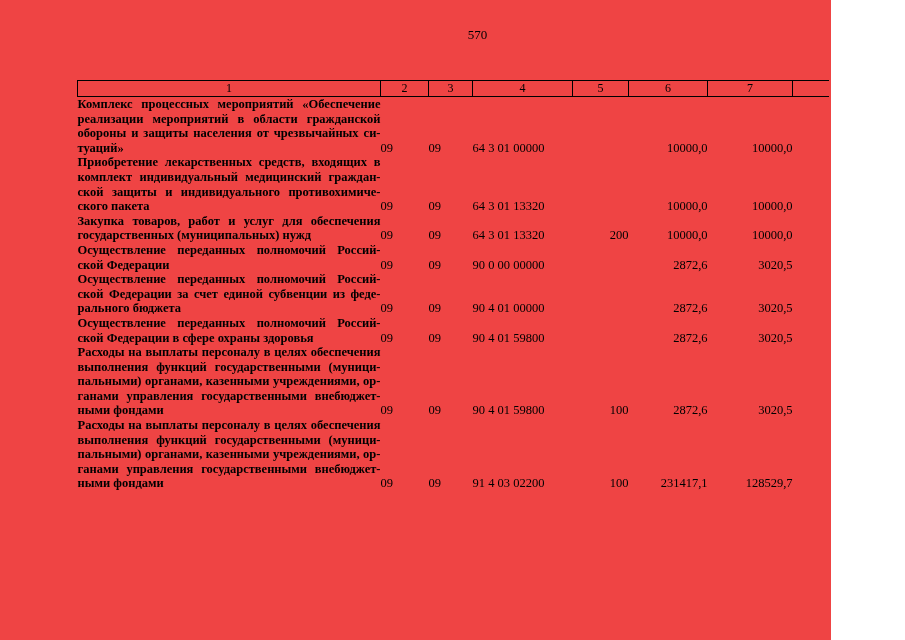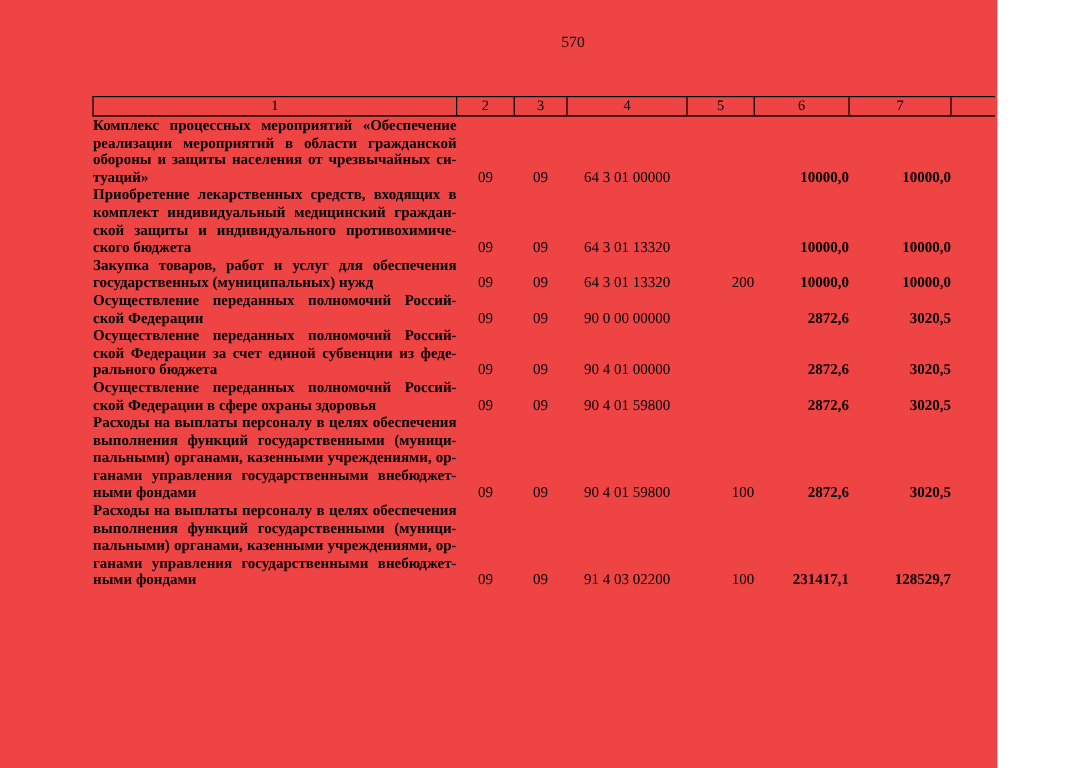--- a/index.html
+++ b/index.html
@@ -48,23 +48,23 @@
   td.c-name { padding-left: 8px; padding-right: 3px; font-weight: bold; }
   .jline {
     text-align: justify;
     text-align-last: justify;
     white-space: nowrap;
   }
   .jline.last {
     text-align: center;
     text-align-last: left;
   }
-  td.col-c2, td.col-c3, td.col-c4 { text-align: center; }
+  td.col-c2, td.col-c3, td.col-c4 { }
   td.col-c5 { text-align: right; padding-right: 3px; }
-  td.col-c6, td.col-c7, td.col-c8 { text-align: right; padding-right: 9px; font-weight: bold; }
+  td.col-c6, td.col-c7, td.col-c8 { text-align: right; padding-right: 9px; }
 </style>
 </head>
 <body>
 
 <div class="page">
 
   <div class="page-number">570</div>
 
   <table class="budget">
     <colgroup>
@@ -103,21 +103,21 @@
           <td class="col-c5"></td>
           <td class="col-c6">10000,0</td>
           <td class="col-c7">10000,0</td>
           <td class="col-c8">10000,0</td>
         </tr>
         <tr>
           <td class="c-name">
             <div class="jline">Приобретение лекарственных средств, входящих в</div>
             <div class="jline">комплект индивидуальный медицинский граждан-</div>
             <div class="jline">ской защиты и индивидуального противохимиче-</div>
-            <div class="jline last">ского бюджета</div>
+            <div class="jline last">ского пакета</div>
           </td>
           <td class="col-c2">09</td>
           <td class="col-c3">09</td>
           <td class="col-c4">64 3 01 13320</td>
           <td class="col-c5"></td>
           <td class="col-c6">10000,0</td>
           <td class="col-c7">10000,0</td>
           <td class="col-c8">10000,0</td>
         </tr>
         <tr>

